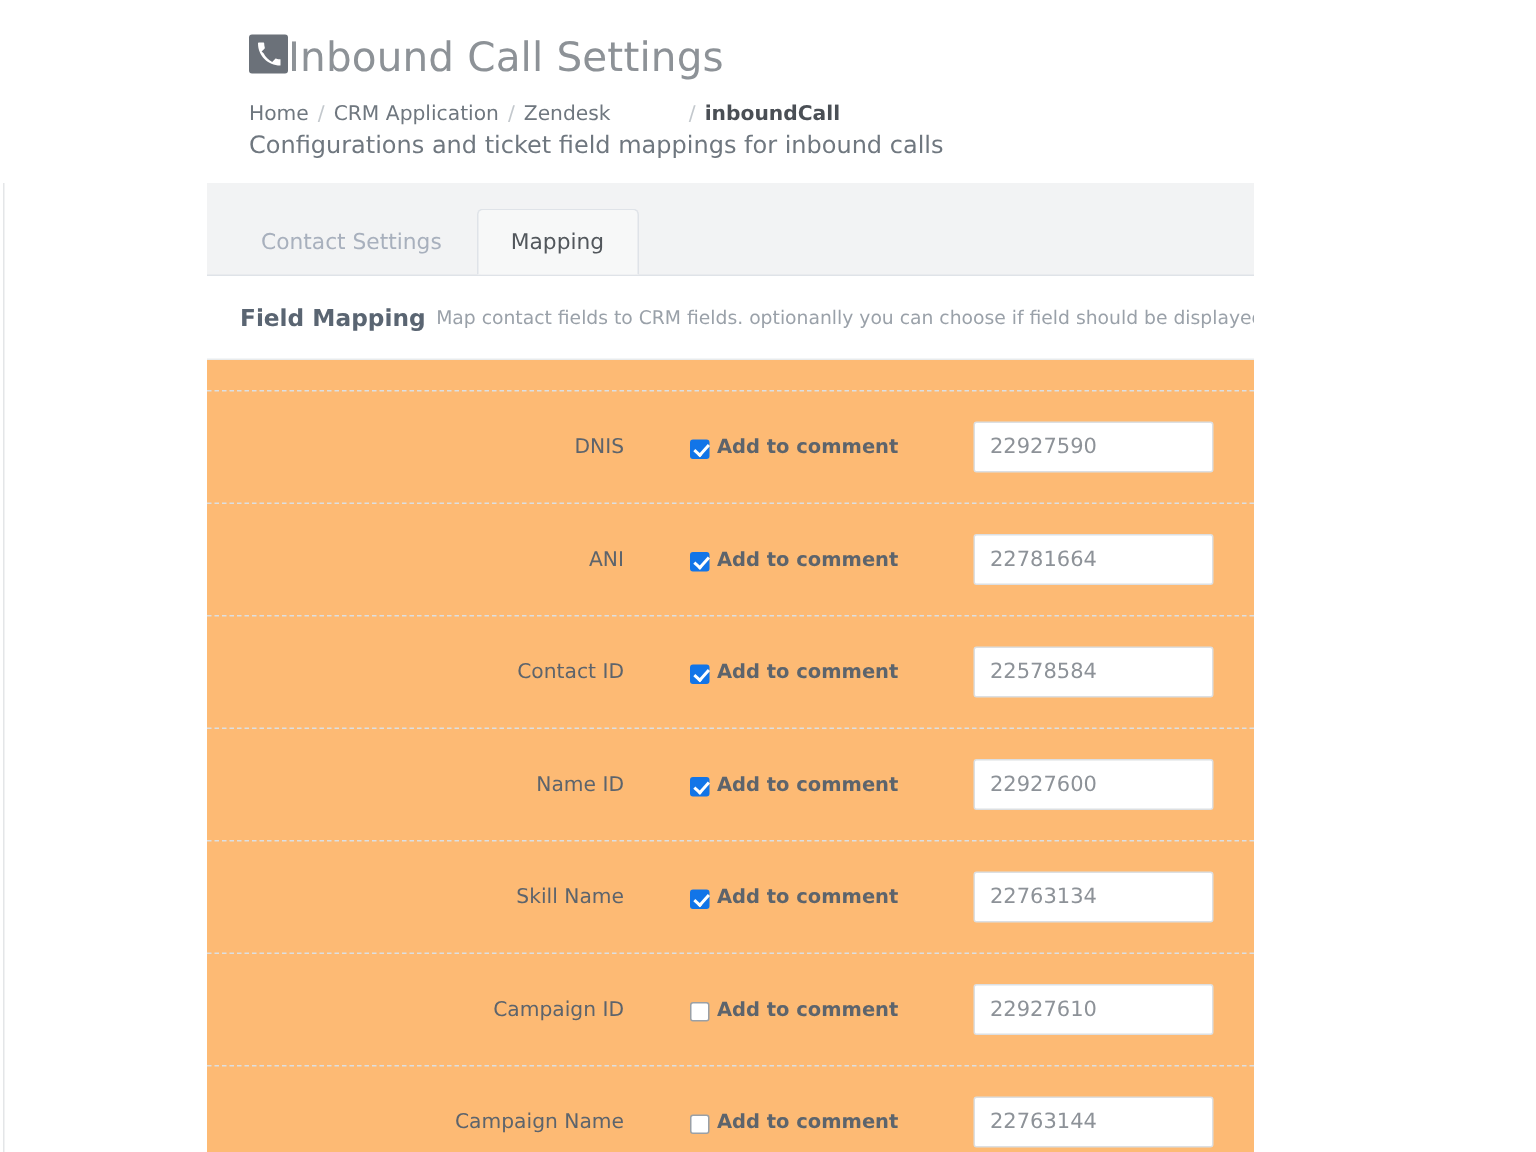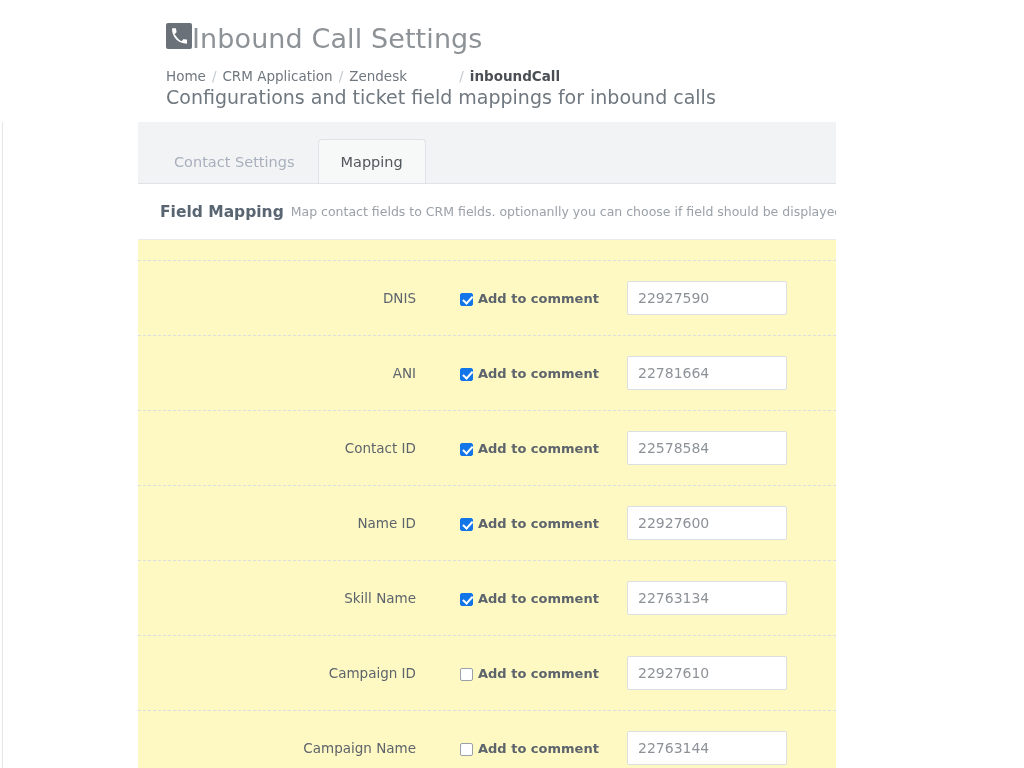--- a/index.html
+++ b/index.html
@@ -79,34 +79,34 @@
   .crumb { color: #6f777f; }
   .crumb.current { color: #4a4f55; font-weight: bold; }
   .crumb.spacer-crumb { display: inline-block; min-width: 104px; }
   .crumb-sep {
     color: #c3c8cd;
     padding: 0 6px;
   }
 
   .subtitle {
     margin-top: 3px;
-    font-size: 19px;
+    font-size: 16px;
     color: #6f777f;
     line-height: 18px;
     white-space: nowrap;
   }
 
   
   .panel {
     position: absolute;
     left: 138px;
     top: 122px;
     width: 698px;
     height: 646px;
-    background: #fef9c3;
+    background: #fdba74;
     overflow: hidden;
   }
 
   .tabstrip {
     height: 62px;
     background: #f2f3f4;
     border-bottom: 1px solid #dfe3e8;
     display: flex;
     align-items: flex-end;
     padding-left: 13px;
@@ -222,20 +222,21 @@
   .cbox-label {
     font-size: 13px;
     font-weight: bold;
     color: #5d646c;
     white-space: nowrap;
     cursor: pointer;
   }
 
   .field-input {
     flex: 0 0 auto;
+    margin-left: 22px;
     padding-left: 44px;
   }
   .field-input input {
     width: 160px;
     height: 34px;
     padding: 0 10px;
     font-size: 14px;
     color: #8d9298;
     font-family: "DejaVu Sans", "Liberation Sans", sans-serif;
     border: 1px solid #dcdfe2;

